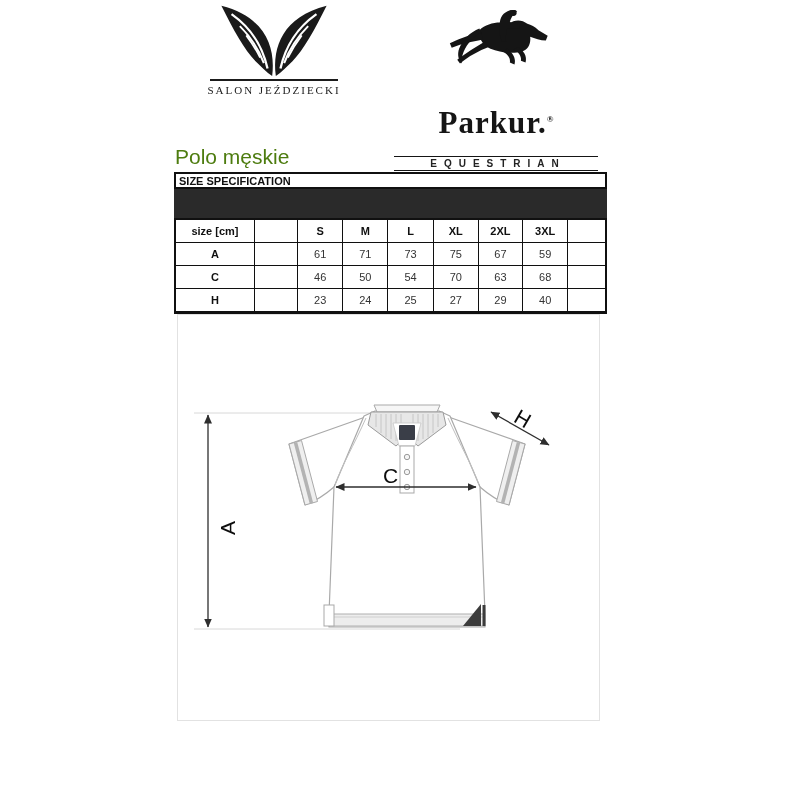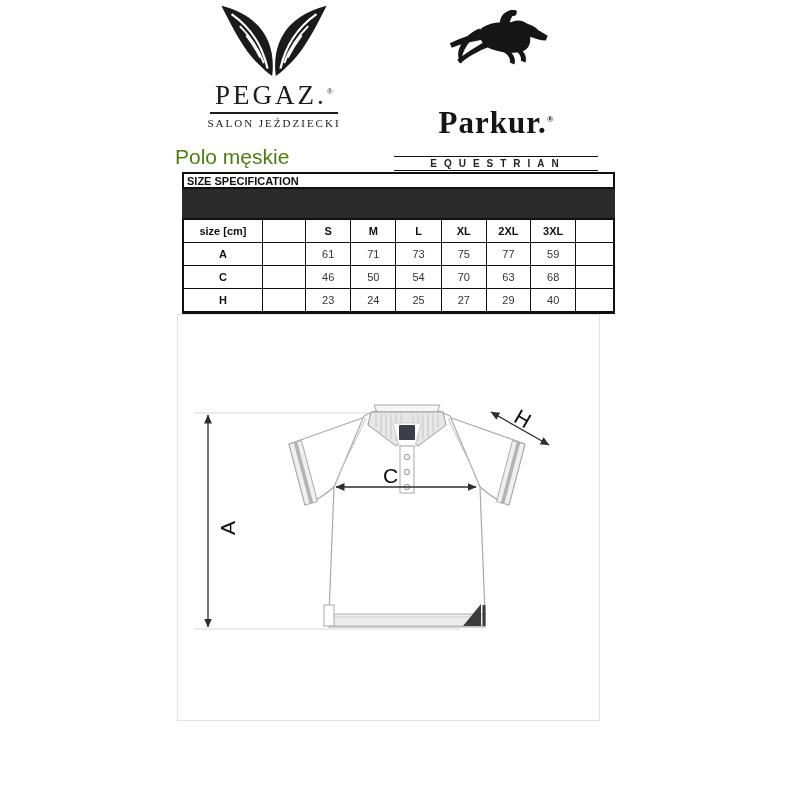--- a/index.html
+++ b/index.html
@@ -20,21 +20,21 @@
   .parkur svg{display:block;margin:0 auto -6px auto;}
   .parkur-name{font-family:Liberation Serif, serif;font-weight:bold;font-size:31px;
                letter-spacing:1px;color:#151515;line-height:28px;white-space:nowrap;margin-top:29px;}
   .parkur-name sup{font-size:9px;letter-spacing:0;}
   .parkur-tagline{margin-top:19px;border-top:1.5px solid #151515;border-bottom:1.5px solid #151515;
                   font-size:10px;font-weight:bold;letter-spacing:7px;color:#222;
                   padding:1px 0 1px 4px;white-space:nowrap;}
 
   
   .title{position:absolute;left:175px;top:145px;font-size:21px;color:#4d7c0f;}
-  .spec{position:absolute;left:182px;top:172px;width:433px;}
+  .spec{position:absolute;left:174px;top:172px;width:433px;}
   .spec-caption{box-sizing:border-box;border:2px solid #101010;height:17px;background:#fff;
                 font-size:11px;font-weight:bold;color:#101010;padding:1px 3px;line-height:12px;}
   .spec-band{height:29px;background:#2a2a2a;}
   table.sizes{width:433px;border-collapse:collapse;table-layout:fixed;
               border:2px solid #101010;border-bottom-width:3px;font-size:11px;color:#333;}
   table.sizes td{border:1px solid #101010;height:14px;text-align:center;vertical-align:middle;
                  padding:4px;overflow:hidden;}
   table.sizes .hd{font-weight:bold;color:#101010;}
 
   
@@ -50,21 +50,20 @@
   <div class="pegaz">
     <svg width="114" height="72" viewBox="0 0 120 78">
       <g id="wingR">
         <path d="M62,78 C58,46 70,14 117,2 C104,28 92,50 80,62 C74,68 68,74 62,78 Z" fill="#1a1a1a"></path>
         <path d="M67,70 C72,48 82,28 106,11" stroke="#fff" stroke-width="2.5" fill="none"></path>
         <path d="M71,64 C77,48 85,36 97,24" stroke="#fff" stroke-width="2.2" fill="none"></path>
         <path d="M75,58 C80,48 84,42 90,34" stroke="#fff" stroke-width="2" fill="none"></path>
       </g>
       <use href="#wingR" transform="scale(-1,1) translate(-120,0)"></use>
     </svg>
-    <div class="pegaz-name"><span>PEGAZ.</span><sup>®</sup></div>
     <div class="pegaz-rule"></div>
     <div class="pegaz-tagline">SALON JEŹDZIECKI</div>
   </div>
 
   <div class="parkur">
     <svg width="112" height="72" viewBox="0 0 120 78">
       <g fill="#151515">
 
         <path d="M42,22 C50,14 64,12 74,15 C80,10 88,10 94,15 C98,16 102,18 106,22
                  L116,28 L114,33 C108,33 102,31 97,29 C98,36 95,43 88,45
@@ -116,21 +115,21 @@
         <td class="hd">3XL</td>
         <td></td>
       </tr>
       <tr>
         <td class="hd">A</td>
         <td></td>
         <td>61</td>
         <td>71</td>
         <td>73</td>
         <td>75</td>
-        <td>77</td>
+        <td>67</td>
         <td>59</td>
         <td></td>
       </tr>
       <tr>
         <td class="hd">C</td>
         <td></td>
         <td>46</td>
         <td>50</td>
         <td>54</td>
         <td>70</td>

